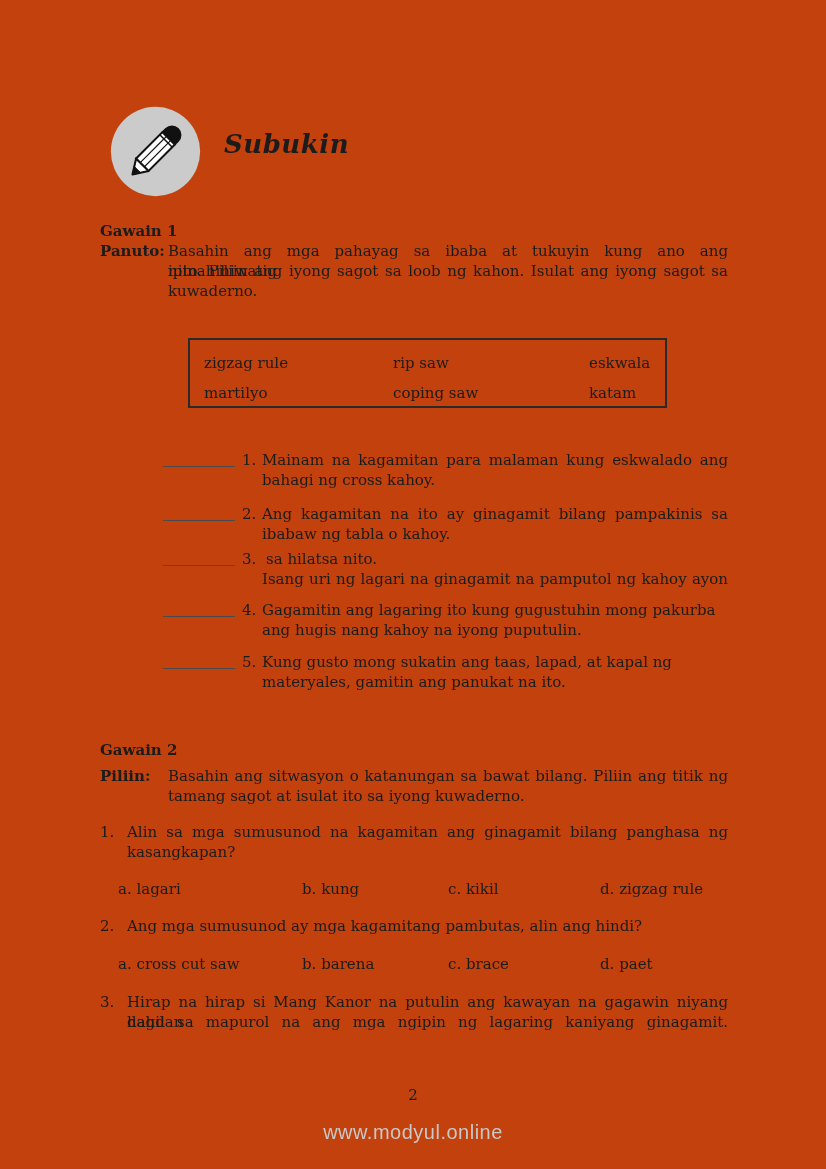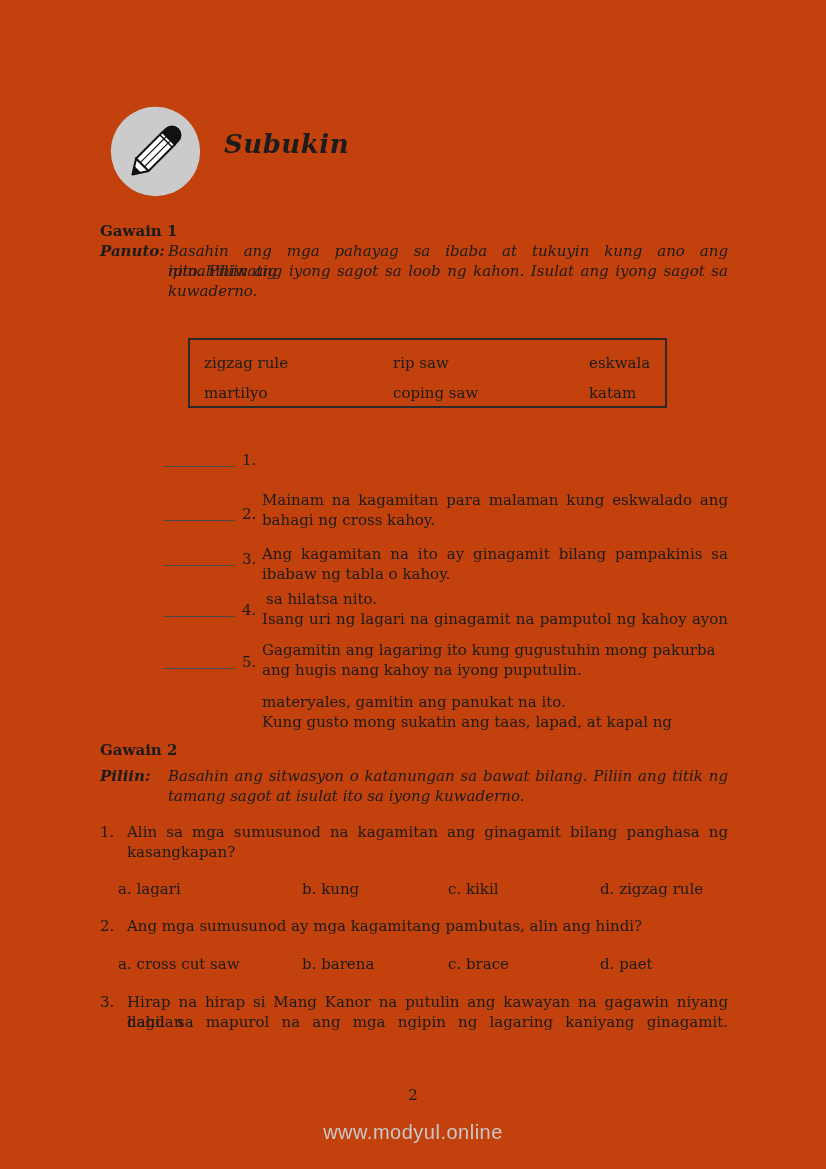--- a/index.html
+++ b/index.html
@@ -6,34 +6,34 @@
   .page{position:relative;width:826px;height:1169px;background:#c2410c;overflow:hidden;
         font-family:"DejaVu Serif", serif;font-size:15px;line-height:20px;color:#1c1c1c;}
   .abs{position:absolute;}
   .bold{font-weight:bold;}
   .ln{height:20px;}
   .j{text-align:justify;text-align-last:justify;}
   
   .badge{left:109px;top:105px;width:93px;height:93px;}
   .title{left:224px;top:134px;font-size:26px;font-weight:bold;font-style:italic;letter-spacing:0.5px;}
   
-  .prow{display:flex;align-items:flex-start;font-style:italic;}
+  .prow{display:flex;align-items:flex-start;}
   .plabel{width:68px;flex:0 0 68px;font-weight:bold;}
   .ptext{width:560px;flex:0 0 560px;}
   
   .wordbox{left:188px;top:338px;width:479px;height:70px;border:2px solid #2a2a2a;
            box-sizing:border-box;padding:8px 0 0 14px;}
   .wrow{display:flex;height:30px;align-items:center;}
   .wc1{width:189px;flex:0 0 189px;}
   .wc2{width:196px;flex:0 0 196px;}
   
   .item{left:163px;display:flex;align-items:flex-start;}
   .blank{width:72px;flex:0 0 72px;height:16px;border-bottom:1.5px solid #4a4a4a;margin-right:7px;}
   .inum{width:20px;flex:0 0 20px;}
-  .itext{width:466px;flex:0 0 466px;margin-top:40px;}
+  .itext{width:466px;flex:0 0 466px;}
   
   .q{left:100px;display:flex;align-items:flex-start;}
   .qnum{width:27px;flex:0 0 27px;}
   .qtext{width:601px;flex:0 0 601px;}
   .opts{left:118px;display:flex;}
   .opt-a{width:184px;flex:0 0 184px;}
   .opt-b{width:146px;flex:0 0 146px;}
   .opt-c{width:152px;flex:0 0 152px;}
   
   .pagenum{left:0;top:1085px;width:826px;text-align:center;}
@@ -119,22 +119,22 @@
     <div class="itext">
       <div class="ln">Gagamitin ang lagaring ito kung gugustuhin mong pakurba</div>
       <div class="ln">ang hugis nang kahoy na iyong puputulin.</div>
     </div>
   </div>
 
   <div class="abs item" style="top:652px;">
     <span class="blank"></span>
     <span class="inum">5.</span>
     <div class="itext">
+      <div class="ln">Kung gusto mong sukatin ang taas, lapad, at kapal ng</div>
       <div class="ln">materyales, gamitin ang panukat na ito.</div>
-      <div class="ln">Kung gusto mong sukatin ang taas, lapad, at kapal ng</div>
     </div>
   </div>
 
   <div class="abs bold" style="left:100px;top:740px;">Gawain 2</div>
 
   <div class="abs prow" style="left:100px;top:766px;">
     <span class="plabel"><b>Piliin</b><span>:</span></span>
     <div class="ptext">
       <div class="ln j">Basahin ang sitwasyon o katanungan sa bawat bilang. Piliin ang titik ng</div>
       <div class="ln">tamang sagot at isulat ito sa iyong kuwaderno.</div>

